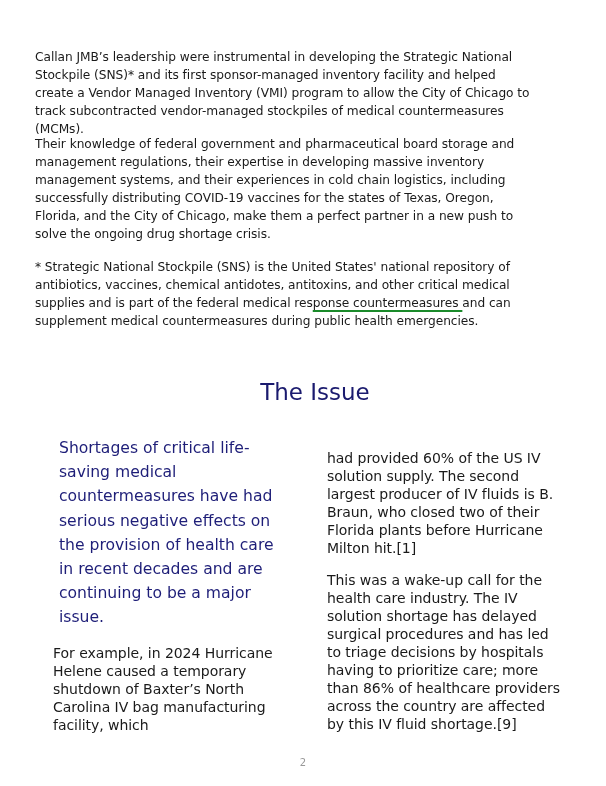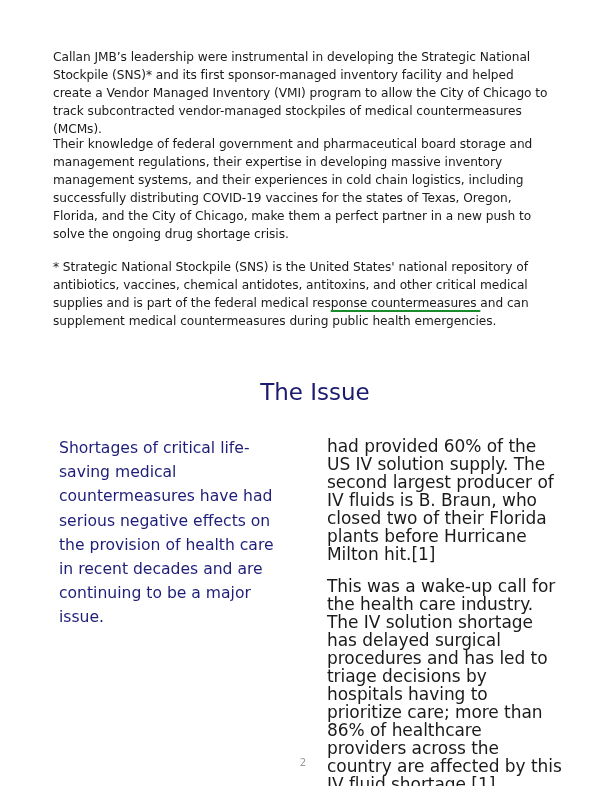--- a/index.html
+++ b/index.html
@@ -16,21 +16,21 @@
       color: #1a1a1a;
     }
     .page {
       position: absolute;
       left: 0; top: 0;
       width: 606px;
       height: 786px;
     }
     .para {
       position: absolute;
-      left: 53px;
+      left: 35px;
       width: 500px;
       font-size: 12.2px;
       line-height: 18px;
       margin: 0;
       letter-spacing: -0.05px;
     }
     .p1 { top: 48px; }
     .p2 { top: 135px; }
     .p3 { top: 258px; }
     .underline-green {
@@ -62,23 +62,23 @@
       top: 437px;
       width: 235px;
     }
     .pull-quote {
       font-size: 15.6px;
       line-height: 24.2px;
       color: #1e1e78;
       margin: 0 0 14px 6px;
     }
     .col-text {
-      font-size: 17px;
+      font-size: 14px;
       line-height: 18px;
-      margin: 0 0 14px 0;
+      margin: 12px 0 14px 0;
       letter-spacing: -0.05px;
     }
     .page-number {
       position: absolute;
       top: 757px;
       left: 0;
       width: 606px;
       text-align: center;
       font-size: 10px;
       color: #999999;
@@ -92,22 +92,23 @@
   <p class="para p1">Callan JMB’s leadership were instrumental in developing the Strategic National Stockpile (SNS)* and its first sponsor-managed inventory facility and helped create a Vendor Managed Inventory (VMI) program to allow the City of Chicago to track subcontracted vendor-managed stockpiles of medical countermeasures (MCMs).</p>
 
   <p class="para p2">Their knowledge of federal government and pharmaceutical board storage and management regulations, their expertise in developing massive inventory management systems, and their experiences in cold chain logistics, including successfully distributing COVID-19 vaccines for the states of Texas, Oregon, Florida, and the City of Chicago, make them a perfect partner in a new push to solve the ongoing drug shortage crisis.</p>
 
   <p class="para p3"><span>* Strategic National Stockpile (SNS) is the United States' national repository of antibiotics, vaccines, chemical antidotes, antitoxins, and other critical medical supplies and is part of the federal medical res</span><span class="underline-green">ponse countermeasures </span><span>and can supplement medical countermeasures during public health emergencies.</span></p>
 
   <h2 class="section-title">The Issue</h2>
 
   <div class="col-left">
     <p class="pull-quote">Shortages of critical life-saving medical countermeasures have had serious negative effects on the provision of health care in recent decades and are continuing to be a major issue.</p>
+    <p class="col-text">For example, in 2024 Hurricane Helene caused a temporary shutdown of Baxter’s North Carolina IV bag manufacturing facility, which</p>
   </div>
 
   <div class="col-right">
     <p class="col-text">had provided 60% of the US IV solution supply. The second largest producer of IV fluids is B. Braun, who closed two of their Florida plants before Hurricane Milton hit.[1]</p>
-    <p class="col-text">This was a wake-up call for the health care industry. The IV solution shortage has delayed surgical procedures and has led to triage decisions by hospitals having to prioritize care; more than 86% of healthcare providers across the country are affected by this IV fluid shortage.[1]</p>
+    <p class="col-text">This was a wake-up call for the health care industry. The IV solution shortage has delayed surgical procedures and has led to triage decisions by hospitals having to prioritize care; more than 86% of healthcare providers across the country are affected by this IV fluid shortage.[9]</p>
   </div>
 
   <div class="page-number">2</div>
 
 </div>
 
 </body></html>

